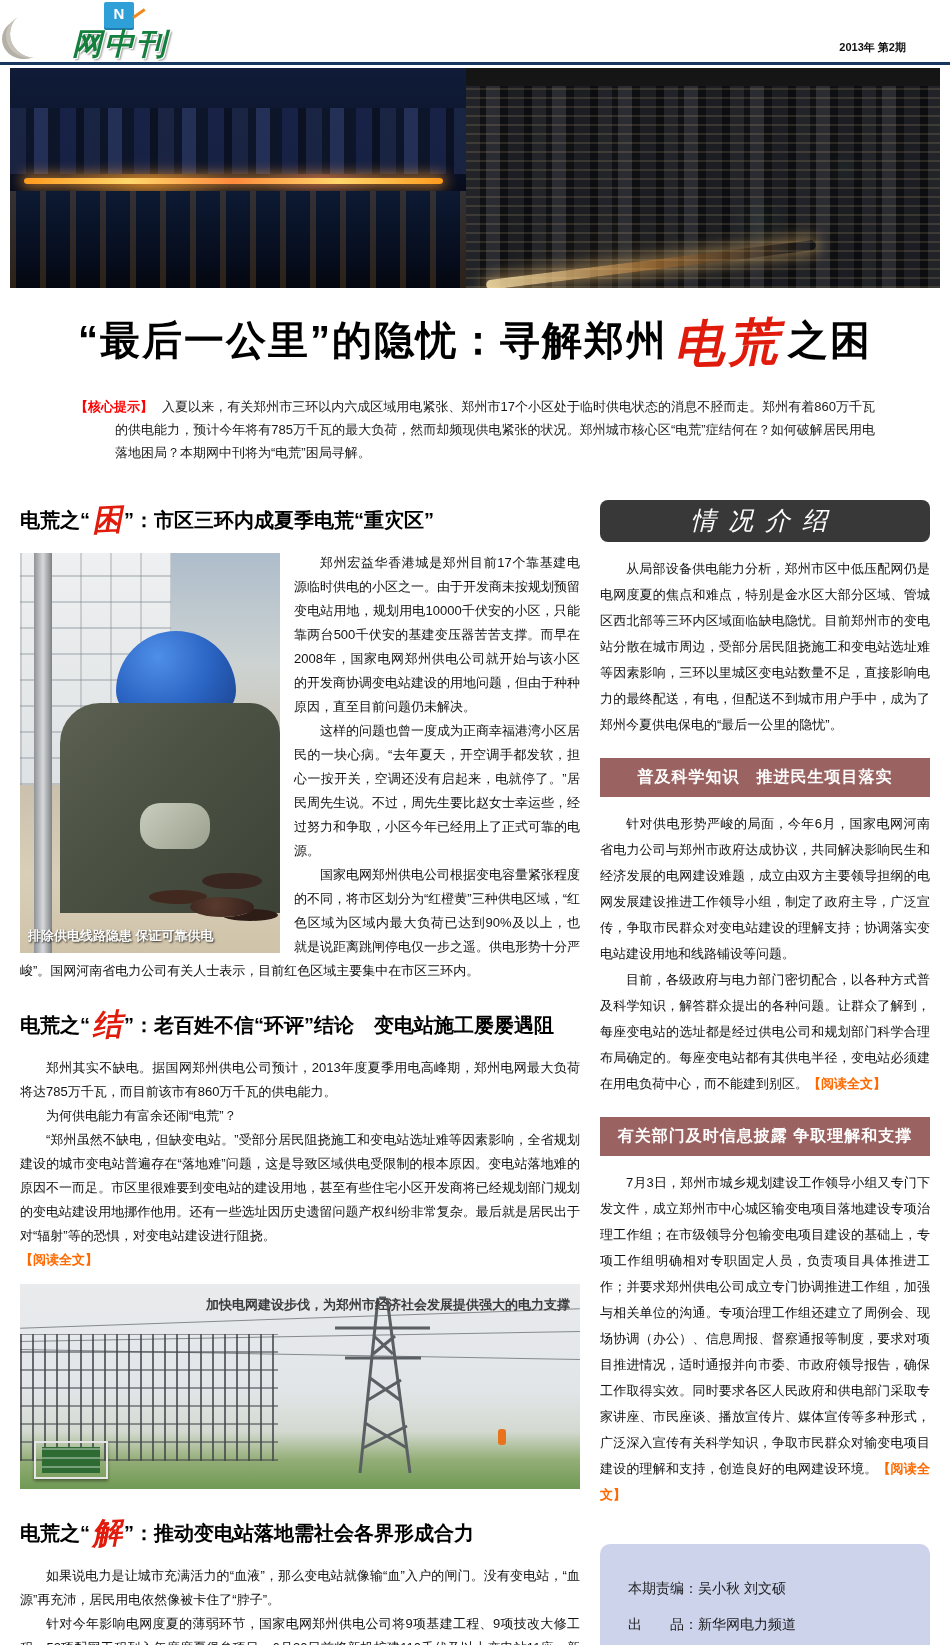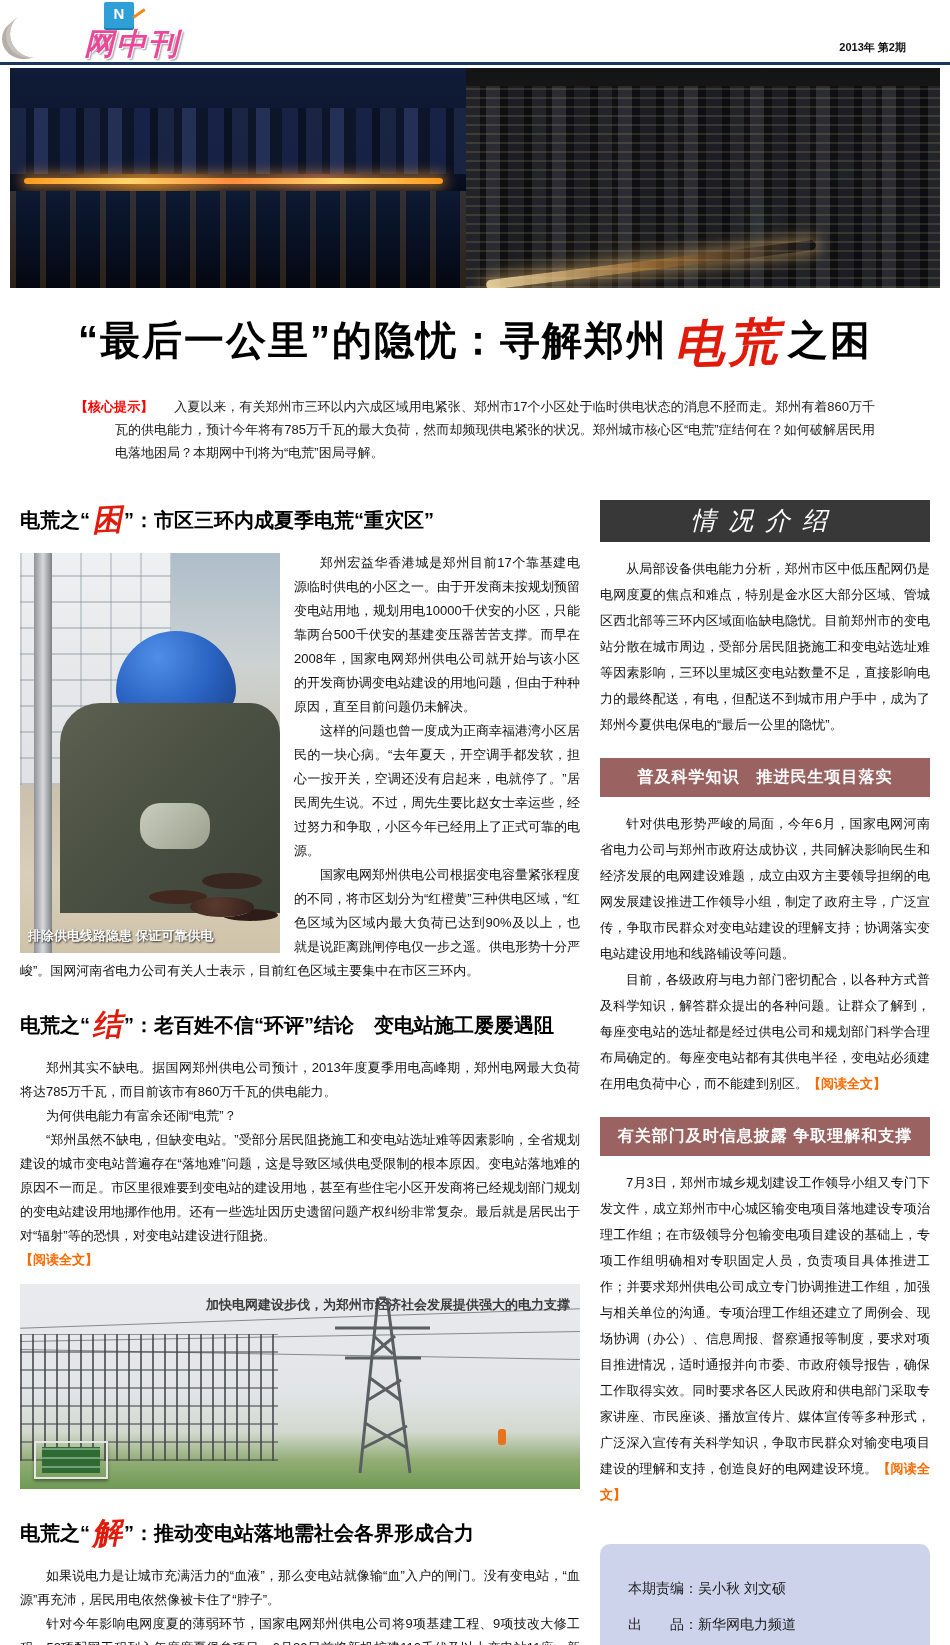--- a/index.html
+++ b/index.html
@@ -17,22 +17,22 @@
       radial-gradient(circle at 55% 55%, #3a2c20 0 5px, #d8d2c8 5px 8px, #8a8population2 8px 9px, #e9e5dd 9px 12px, #77706a 12px 13px, #f2efe9 13px 17px, #6a645e 17px 18px, #e4e0d8 18px 22px, #555 22px 23px, #cfcac2 23px 26px);
     box-shadow:-6px 2px 0 -2px #c9c4bb, -12px 5px 0 -4px #b5b0a6;
   }
   .logo-news {
     position:absolute; left:96px; top:0; width:30px; height:26px; background:#2f9fd8;
     color:#fff; font-weight:bold; font-size:15px; text-align:center; line-height:24px;
     border-radius:2px; box-shadow:0 2px 0 #1d7cb0;
   }
   .logo-pen { position:absolute; left:124px; top:10px; width:14px; height:3px; background:#f08a1d; transform:rotate(-35deg); }
   .logo-title {
-    position:absolute; left:64px; top:22px; font-size:30px; font-weight:bold; color:#ec4899;
-    letter-spacing:2px; text-shadow:1px 1px 0 #ffffff, 2px 2px 2px #9a9a9a; font-style:italic;margin-left:12px;
+    position:absolute; left:64px; top:22px; font-size:30px; font-weight:bold; color:#15803d;
+    letter-spacing:2px; text-shadow:1px 1px 0 #ffffff, 2px 2px 2px #9a9a9a; font-style:italic;
   }
   .issue-no { position:absolute; right:44px; top:40px; font-size:11px; font-weight:bold; color:#111; }
   .head-rule { height:3px; background:#17375e; }
   
   .banner { margin:3px 10px 0 10px; height:220px; display:flex; overflow:hidden; background:#04060c; }
   .banner-left { position:relative; width:49%; height:100%;
     background:
       radial-gradient(ellipse 120px 40px at 30% 52%, rgba(255,160,40,.55), transparent 70%),
       radial-gradient(ellipse 90px 30px at 68% 50%, rgba(255,120,140,.35), transparent 70%),
       linear-gradient(180deg,#101c38 0%,#0b1329 42%,#060a18 60%,#03050c 100%);
@@ -63,21 +63,21 @@
     background:linear-gradient(90deg, rgba(255,230,170,.85), rgba(255,170,70,.5), transparent);
     border-radius:5px; box-shadow:0 0 16px 4px rgba(255,200,110,.45); }
   
   .main-title { text-align:center; margin-top:22px; font-weight:bold; color:#000; white-space:nowrap; }
   .main-title .t-black { font-size:40px; letter-spacing:2px; }
   .main-title .t-red { font-size:50px; color:#e01b0b; font-style:italic;
     font-family:"DejaVu Serif","Liberation Serif",serif; letter-spacing:4px;
     display:inline-block; transform:rotate(-2deg); margin:0 6px; vertical-align:-6px; }
   .core-tip { margin:18px 75px 0 75px; font-size:13px; line-height:23px; text-align:justify;
     padding-left:40px; text-indent:-40px; }
-  .core-tip .tip-label { color:#ff0000; font-weight:bold; margin-right:21px; }
+  .core-tip .tip-label { color:#ff0000; font-weight:bold; margin-right:9px; }
   
   .columns { display:flex; gap:20px; padding:0 20px; margin-top:22px; }
   .col-left { width:560px; }
   .col-right { width:330px; }
   .sec-heading { font-size:20px; font-weight:bold; color:#000; margin:14px 0 10px 0; }
   .sec-heading .h-red { font-size:30px; color:#e01b0b; font-style:italic;
     font-family:"DejaVu Serif","Liberation Serif",serif; vertical-align:-3px; margin:0 2px;
     display:inline-block; transform:rotate(-3deg); }
   .body-text p { font-size:13px; line-height:24px; text-align:justify; text-indent:2em; color:#111; }
   .read-more { color:#ff6a00; font-weight:bold; font-size:13px; cursor:pointer; }
@@ -226,21 +226,21 @@
     </div>
     <div class="body-text">
       <p>如果说电力是让城市充满活力的“血液”，那么变电站就像输“血”入户的闸门。没有变电站，“血源”再充沛，居民用电依然像被卡住了“脖子”。</p>
       <p>针对今年影响电网度夏的薄弱环节，国家电网郑州供电公司将9项基建工程、9项技改大修工程、53项配网工程列入年度度夏堡垒项目，6月30日前将新投扩建110千伏及以上变电站11座；新建改造10（6）千伏线路59.89公里、新增10千伏变压器118台。</p>
 
     </div>
   </div>
 
   <div class="col-right">
 
-    <div class="rc-header-dark" style="margin-top:14px;">情况介绍</div>
+    <div class="rc-header-dark" style="margin-top:14px;border-radius:8px;">情况介绍</div>
     <div class="rc-body">
       <p>从局部设备供电能力分析，郑州市区中低压配网仍是电网度夏的焦点和难点，特别是金水区大部分区域、管城区西北部等三环内区域面临缺电隐忧。目前郑州市的变电站分散在城市周边，受部分居民阻挠施工和变电站选址难等因素影响，三环以里城区变电站数量不足，直接影响电力的最终配送，有电，但配送不到城市用户手中，成为了郑州今夏供电保电的“最后一公里的隐忧”。</p>
     </div>
 
     <div class="rc-header-maroon">普及科学知识　推进民生项目落实</div>
     <div class="rc-body">
       <p>针对供电形势严峻的局面，今年6月，国家电网河南省电力公司与郑州市政府达成协议，共同解决影响民生和经济发展的电网建设难题，成立由双方主要领导担纲的电网发展建设推进工作领导小组，制定了政府主导，广泛宣传，争取市民群众对变电站建设的理解支持；协调落实变电站建设用地和线路铺设等问题。</p>
       <p><span>目前，各级政府与电力部门密切配合，以各种方式普及科学知识，解答群众提出的各种问题。让群众了解到，每座变电站的选址都是经过供电公司和规划部门科学合理布局确定的。每座变电站都有其供电半径，变电站必须建在用电负荷中心，而不能建到别区。</span><span class="read-more">【阅读全文】</span></p>
     </div>
 

